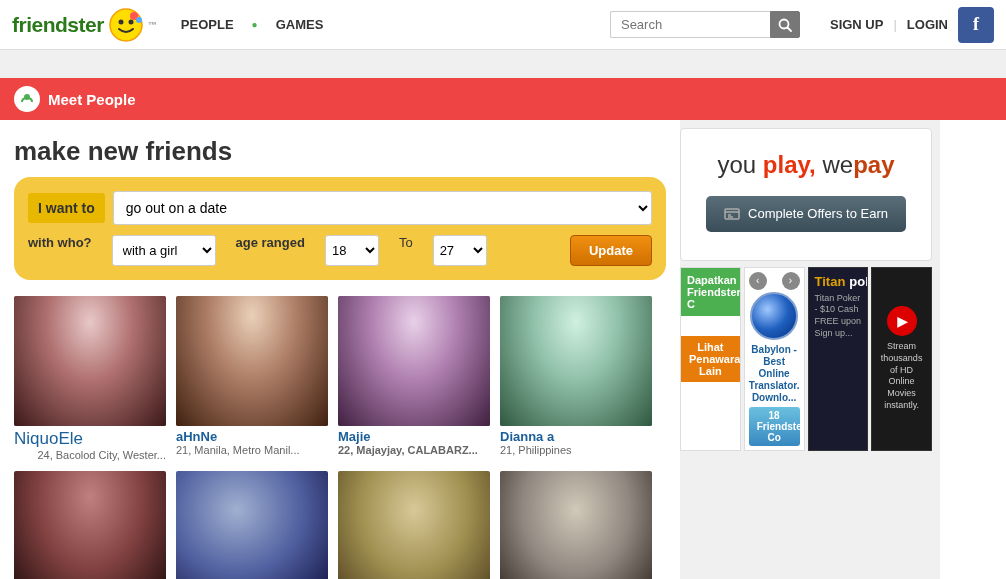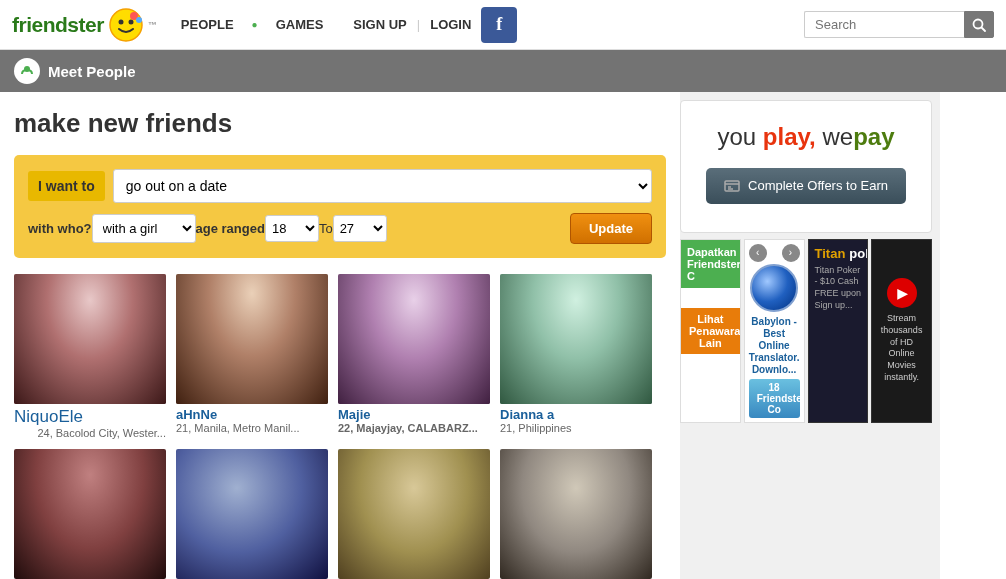--- a/index.html
+++ b/index.html
@@ -101,67 +101,67 @@
     </div>
     <span style="font-size:9px;color:#999;vertical-align:super;margin-left:2px;">™</span>
   </div>
 
   <nav id="nav">
     <a href="#" style="font-size:13px;font-weight:bold;color:#333;text-decoration:none;">PEOPLE</a>
     <span style="color:#4caf50;font-size:10px;">●</span>
     <a href="#" style="font-size:13px;font-weight:bold;color:#333;text-decoration:none;">GAMES</a>
   </nav>
 
-  <div id="auth-area" style="display:flex;align-items:center;gap:10px;margin-left:14px;">
-    <button style="font-size:13px;font-weight:bold;color:#333;background:none;border:none;cursor:pointer;">SIGN UP</button>
-    <span style="color:#ccc;">|</span>
-    <button style="font-size:13px;font-weight:bold;color:#333;background:none;border:none;cursor:pointer;">LOGIN</button>
-    <a href="#" style="background:#3b5998;color:white;width:36px;height:36px;border-radius:4px;display:flex;align-items:center;justify-content:center;font-weight:bold;font-size:18px;font-family:Georgia,serif;text-decoration:none;">f</a>
-  </div>
-
   <div id="search-area" style="margin-left:auto;display:flex;align-items:center;gap:0;">
     <input type="text" id="search-input" style="border-top: 1px solid rgb(204, 204, 204); border-bottom: 1px solid rgb(204, 204, 204); border-left: 1px solid rgb(204, 204, 204); border-image: initial; border-right: none; border-radius: 2px 0px 0px 2px; padding: 5px 10px; font-size: 13px; width: 160px; color: rgb(153, 153, 153); outline: none;" placeholder="Search">
     <button id="search-btn" style="background:#777;border:1px solid #777;border-radius:0 2px 2px 0;width:30px;height:27px;cursor:pointer;display:flex;align-items:center;justify-content:center;">
       <svg width="14" height="14" viewBox="0 0 14 14">
         <circle cx="6" cy="6" r="4.5" fill="none" stroke="white" stroke-width="1.8"></circle>
         <line x1="9.5" y1="9.5" x2="13" y2="13" stroke="white" stroke-width="1.8" stroke-linecap="round"></line>
       </svg>
     </button>
   </div>
+
+  <div id="auth-area" style="display:flex;align-items:center;gap:10px;margin-left:14px;">
+    <button style="font-size:13px;font-weight:bold;color:#333;background:none;border:none;cursor:pointer;">SIGN UP</button>
+    <span style="color:#ccc;">|</span>
+    <button style="font-size:13px;font-weight:bold;color:#333;background:none;border:none;cursor:pointer;">LOGIN</button>
+    <a href="#" style="background:#3b5998;color:white;width:36px;height:36px;border-radius:4px;display:flex;align-items:center;justify-content:center;font-weight:bold;font-size:18px;font-family:Georgia,serif;text-decoration:none;">f</a>
+  </div>
 </div>
 
-<div id="green-bar" style="background:#737373;padding:8px 14px;display:flex;align-items:center;gap:8px;">
+<div id="green-bar" style="background:#ef4444;padding:8px 14px;display:flex;align-items:center;gap:8px;margin-top:28px;">
   <div style="background:white;border-radius:50%;width:26px;height:26px;display:flex;align-items:center;justify-content:center;">
     <svg width="14" height="14" viewBox="0 0 14 14">
       <circle cx="7" cy="5" r="3" fill="#4caf50"></circle>
       <path d="M2 10 Q2 6 7 6 Q12 6 12 10" fill="none" stroke="#4caf50" stroke-width="2"></path>
     </svg>
   </div>
   <span style="color:white;font-size:15px;font-weight:bold;">Meet People</span>
 </div>
 
 <div id="main" style="display:flex;background:#fff;">
 
   <div id="content" style="flex:1;padding:16px 14px;max-width:680px;">
 
-    <h1 style="font-size:26px;color:#333;font-weight:bold;margin-bottom:16px;">make new friends</h1>
-
-    <div id="filter-box" style="background:#f5c842;border-radius:5px;padding:14px 14px;margin-bottom:16px;">
+    <h1 style="font-size:26px;color:#333;font-weight:bold;margin-bottom:10px;">make new friends</h1>
+
+    <div id="filter-box" style="background:#f5c842;border-radius:16px;padding:14px 14px;margin-bottom:16px;">
 
       <div style="display:flex;align-items:center;gap:8px;margin-bottom:10px;">
         <div style="font-weight:bold;font-size:14px;color:#333;background:#e8b800;border-radius:3px;padding:7px 10px;white-space:nowrap;">I want to</div>
         <select style="flex:1;padding:7px 8px;font-size:14px;border:1px solid #ccc;border-radius:3px;background:white;">
           <option>go out on a date</option>
           <option>make new friends</option>
           <option>chat</option>
           <option>date seriously</option>
         </select>
       </div>
 
-      <div style="display:flex;align-items:center;gap:0;">
+      <div style="display:flex;gap:20px;">
         <span style="font-weight:bold;font-size:13px;color:#333;white-space:nowrap;">with who?</span>
         <select style="padding:5px 6px;font-size:13px;border:1px solid #ccc;border-radius:3px;background:white;">
           <option>with a girl</option>
           <option>with a boy</option>
           <option>with anyone</option>
         </select>
         <span style="font-size:13px;color:#333;font-weight:bold;white-space:nowrap;">age ranged</span>
         <select style="width:54px;padding:4px 2px;font-size:13px;border:1px solid #ccc;border-radius:3px;background:white;">
           <option>18</option><option>19</option><option>20</option><option>21</option><option>22</option>
         </select>
@@ -228,21 +228,21 @@
         <div class="profile-info" style="font-size:11px;color:#666;"> </div>
       </div>
 
     </div>
   </div>
 
   <div id="sidebar" style="width:260px;padding:8px 8px 8px 0;background:#f0f0f0;min-height:530px;">
 
     <div style="background:white;border:1px solid #ddd;border-radius:4px;padding:22px 16px 16px;text-align:center;margin-bottom:6px;">
       <div style="font-size:24px;color:#333;margin-bottom:16px;line-height:1.2;">
-        <span>you</span><span style="color:#e8340e;font-weight:bold;"> play,</span><span> we</span><span style="color:#4d7c0f;font-weight:bold;">pay</span>
+        <span>you</span><span style="color:#e8340e;font-weight:bold;"> play,</span><span> we</span><span style="color:#c2410c;font-weight:bold;">pay</span>
       </div>
       <button style="background:linear-gradient(to bottom,#5a6e7a,#3a4e5a);color:white;border:none;border-radius:5px;padding:10px 18px;font-size:13px;cursor:pointer;display:inline-flex;align-items:center;gap:8px;margin-bottom:12px;">
         <svg width="16" height="16" viewBox="0 0 16 16">
           <rect x="1" y="3" width="14" height="10" rx="1" fill="none" stroke="#aaa" stroke-width="1.5"></rect>
           <line x1="1" y1="6" x2="15" y2="6" stroke="#aaa" stroke-width="1.5"></line>
           <line x1="4" y1="9" x2="7" y2="9" stroke="#aaa" stroke-width="1.5"></line>
           <line x1="4" y1="11" x2="9" y2="11" stroke="#aaa" stroke-width="1.5"></line>
         </svg>
         <span>Complete Offers to Earn</span>
       </button>

